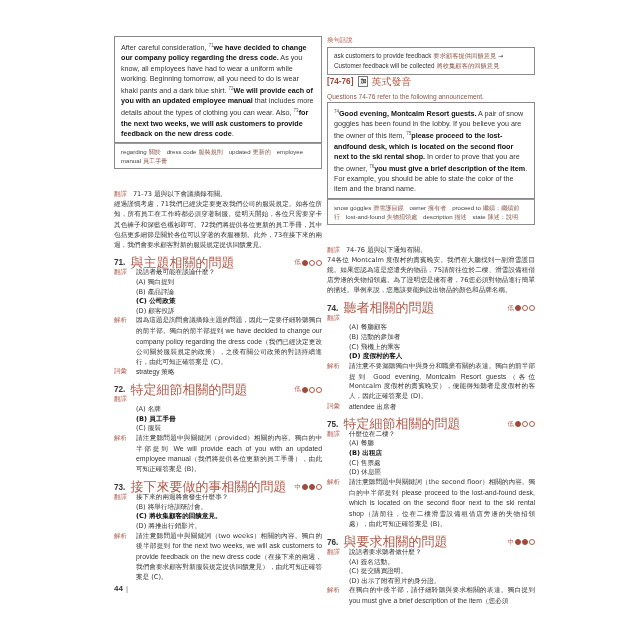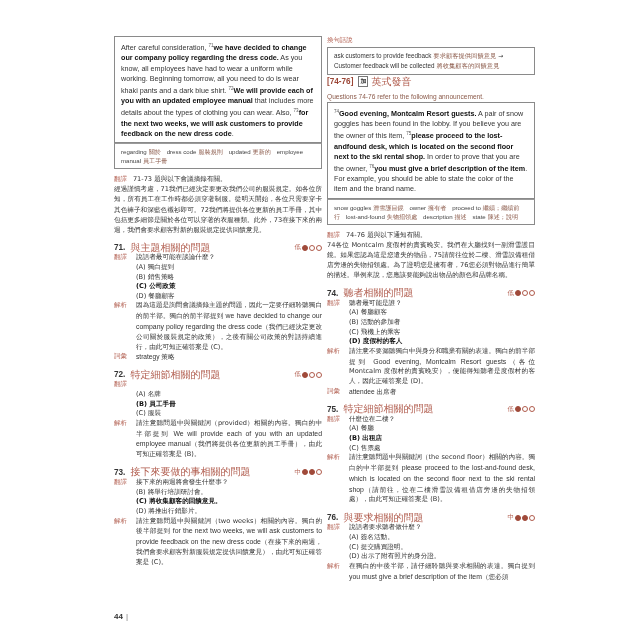--- a/index.html
+++ b/index.html
@@ -14,25 +14,25 @@
   .zh { font-family: "DejaVu Sans", sans-serif; }
 
   .passage-box { border: 1px solid #8a8a8a; padding: 4px 6px 3px 6px; font-size: 7.2px; line-height: 10.1px; color: #333; }
   .passage-box b { color: #111; }
   .vocab-box { border: 1px solid #8a8a8a; border-top: 1px solid #9a9a9a; padding: 3px 6px; font-size: 6.1px; line-height: 9px; color: #444; }
   .vocab-box .zh { color: #8b5a4a; }
 
   .sup { font-size: 4.5px; vertical-align: super; color: #555; font-weight: normal; }
 
   .trans-label { color: #b05b4c; font-size: 6.4px; margin-right: 4px; }
-  .trans-block { font-size: 6.6px; line-height: 10.2px; color: #333; margin-top: 5px; text-align: justify; }
+  .trans-block { font-size: 6.6px; line-height: 10.2px; color: #333; margin-top: 20px; text-align: justify; }
 
   .q-head { display: flex; justify-content: space-between; align-items: center; margin-top: 7px; height: 11px; }
   .q-num { font-family: "Liberation Sans", sans-serif; font-weight: bold; font-size: 8.2px; color: #333; margin-right: 5px; }
-  .q-type { font-size: 10px; color: #b05b4c; }
+  .q-type { font-size: 13px; color: #b05b4c; }
   .q-left { display: flex; align-items: center; justify-content: flex-end; }
   .diff { display: flex; align-items: center; font-size: 6.4px; color: #b05b4c; }
   .dot { width: 6px; height: 6px; border-radius: 50%; border: 0.8px solid #b05b4c; margin-left: 1px; }
   .dot.on { background: #a04a3a; border-color: #a04a3a; }
 
   .row { display: flex; font-size: 6.6px; line-height: 9.8px; color: #333; }
   .row .lab { color: #b05b4c; width: 22px; flex: none; font-size: 6.4px; }
   .row .body { flex: 1; text-align: justify; }
   .opt { padding-left: 22px; font-size: 6.6px; line-height: 9.6px; color: #333; }
   .opt.correct { font-weight: bold; color: #111; }
@@ -41,21 +41,21 @@
   .sub-label { font-size: 6.4px; color: #b05b4c; margin-bottom: 2px; font-family: Liberation Mono, monospace; }
   .para-box { border: 1px solid #8a8a8a; padding: 3px 6px; font-size: 6.3px; line-height: 9.8px; color: #333; }
   .arrow { font-size: 6px; }
 
   .set-title { display: flex; align-items: center; margin-top: 0; font-size: 8.2px; }
   .set-range { font-family: "Liberation Sans", sans-serif; font-weight: bold; color: #9b4636; margin-right: 5px; }
   .accent-badge { font-size: 6px; border: 1px solid #777; padding: 0 1px; margin-right: 3px; color: #333; font-weight: bold; }
   .set-type { font-size: 10px; color: #b05b4c; }
   .set-intro { font-size: 6.6px; color: #8b5a4a; margin: 4px 0 2px; }
 
-  .page-num { position: absolute; left: 114px; top: 612px; font-family: "Liberation Sans", sans-serif; font-weight: bold; font-size: 8px; color: #333; }
+  .page-num { position: absolute; left: 114px; top: 584px; font-family: "Liberation Sans", sans-serif; font-weight: bold; font-size: 8px; color: #333; }
   .page-num span { font-weight: normal; color: #777; margin-left: 3px; }
 </style>
 </head>
 <body>
 
 <div class="page">
 
   <div class="col col-left">
     <div class="passage-box en" id="left-passage"><span>After careful consideration, </span><span class="sup">71</span><b>we have decided to change our company policy regarding the dress code.</b><span> As you know, all employees have had to wear a uniform while working. Beginning tomorrow, all you need to do is wear khaki pants and a dark blue shirt. </span><span class="sup">72</span><b>We will provide each of you with an updated employee manual</b><span> that includes more details about the types of clothing you can wear. Also, </span><span class="sup">73</span><b>for the next two weeks, we will ask customers to provide feedback on the new dress code</b><span>.</span></div>
     <div class="vocab-box" id="left-vocab"><span><span class="en">regarding</span> <span class="zh">關於</span>&nbsp;&nbsp;&nbsp;</span><span><span class="en">dress code</span> <span class="zh">服裝規則</span>&nbsp;&nbsp;&nbsp;</span><span><span class="en">updated</span> <span class="zh">更新的</span>&nbsp;&nbsp;&nbsp;</span><span><span class="en">employee manual</span> <span class="zh">員工手冊</span>&nbsp;&nbsp;&nbsp;</span></div>
@@ -78,23 +78,23 @@
               <span class="dot on"></span>
               <span class="dot"></span>
               <span class="dot"></span>
             </div>
           </div>
           <div class="row">
             <span class="lab">翻譯</span>
             <span class="body">說話者最可能在談論什麼？</span>
           </div>
           <div class="opt">(A) 獨白提到</div>
-          <div class="opt">(B) 銷售策略</div>
+          <div class="opt">(B) 產品評論</div>
           <div class="opt correct">(C) 公司政策</div>
-          <div class="opt">(D) 餐廳顧客</div>
+          <div class="opt">(D) 顧客投訴</div>
           <div class="row expl">
             <span class="lab">解析</span>
             <span class="body"><span>因為這題是詢問會議摘錄主題的問題，因此一定要仔細聆聽獨白的前半部。獨白的前半部提到 </span><span class="en">we have decided to change our company policy regarding the dress code</span><span>（我們已經決定更改公司關於服裝規定的政策），之後有關公司政策的對話持續進行，由此可知正確答案是 (C)。</span></span>
           </div>
           <div class="row">
             <span class="lab">詞彙</span>
             <span class="body en">strategy 策略</span>
           </div>
         </div>
         <div>
@@ -181,21 +181,20 @@
             </div>
             <div class="diff">
               <span>低</span>
               <span class="dot on"></span>
               <span class="dot"></span>
               <span class="dot"></span>
             </div>
           </div>
           <div class="row">
             <span class="lab">翻譯</span>
-            <span class="body">聽者最可能是誰？</span>
           </div>
           <div class="opt">(A) 餐廳顧客</div>
           <div class="opt">(B) 活動的參加者</div>
           <div class="opt">(C) 飛機上的乘客</div>
           <div class="opt correct">(D) 度假村的客人</div>
           <div class="row expl">
             <span class="lab">解析</span>
             <span class="body"><span>請注意不要漏聽獨白中與身分和職業有關的表達。獨白的前半部提到 </span><span class="en">Good evening, Montcalm Resort guests</span><span>（各位 Montcalm 度假村的貴賓晚安），便能得知聽者是度假村的客人，因此正確答案是 (D)。</span></span>
           </div>
           <div class="row">
@@ -216,20 +215,21 @@
               <span class="dot"></span>
             </div>
           </div>
           <div class="row">
             <span class="lab">翻譯</span>
             <span class="body">什麼位在二樓？</span>
           </div>
           <div class="opt">(A) 餐廳</div>
           <div class="opt correct">(B) 出租店</div>
           <div class="opt">(C) 售票處</div>
+          <div class="opt">(D) 休息區</div>
           <div class="row expl">
             <span class="lab">解析</span>
             <span class="body"><span>請注意聽問題中與關鍵詞（the second floor）相關的內容。獨白的中半部提到 </span><span class="en">please proceed to the lost-and-found desk, which is located on the second floor next to the ski rental shop</span><span>（請前往，位在二樓滑雪設備租借店旁邊的失物招領處），由此可知正確答案是 (B)。</span></span>
           </div>
         </div>
         <div>
           <div class="q-head">
             <div class="q-left">
               <span class="q-num">76.</span>
               <span class="q-type">與要求相關的問題</span>

